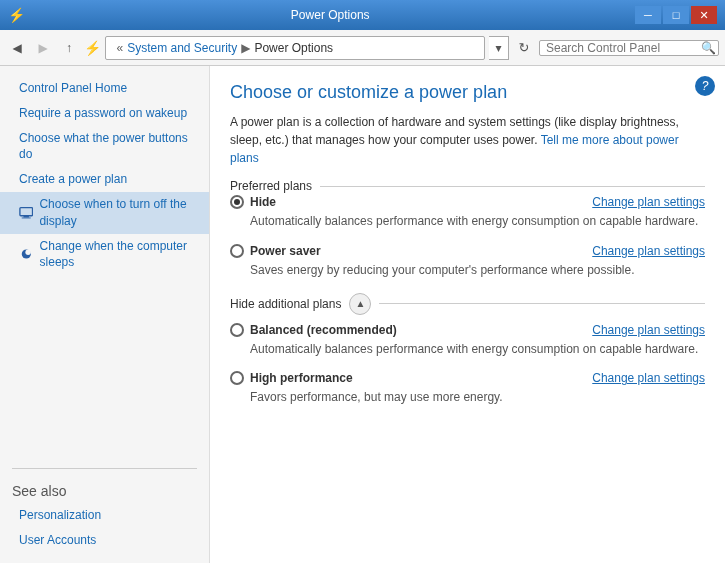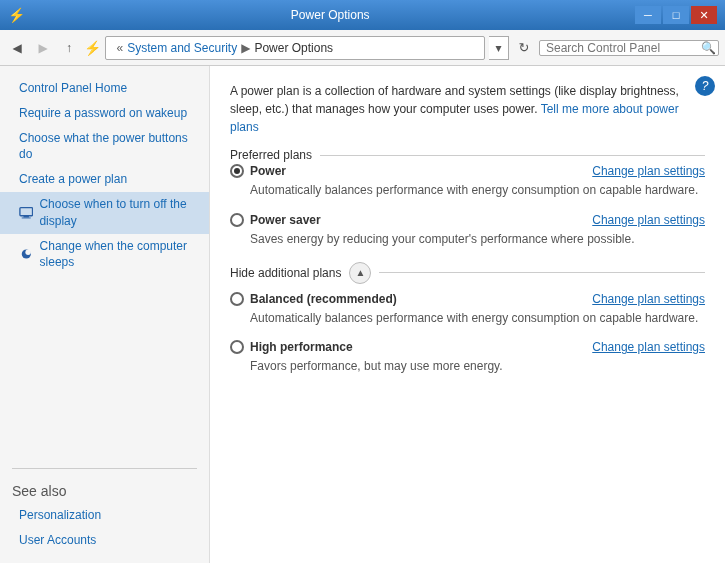--- a/index.html
+++ b/index.html
@@ -205,36 +205,37 @@
       <span>Personalization</span>
     </div>
     <div class="sidebar-link">
       <span>User Accounts</span>
     </div>
   </div>
 
   <div class="content">
     <div class="help-icon">?</div>
 
+    <div class="content-title">Choose or customize a power plan</div>
 
     <div class="content-desc">
       <span>A power plan is a collection of hardware and system settings (like display brightness, sleep, etc.) that manages how your computer uses power.</span>
       <span> </span>
       <a>Tell me more about power plans</a>
     </div>
 
     <div class="section-header">
       <span>Preferred plans</span>
     </div>
 
     <div class="plan-item">
       <div class="plan-header">
         <div class="plan-name-row">
           <div class="radio-btn selected"></div>
-          <span class="plan-name">Power</span>
+          <span class="plan-name">Hide</span>
         </div>
         <a class="change-link">Change plan settings</a>
       </div>
       <div class="plan-desc">Automatically balances performance with energy consumption on capable hardware.</div>
     </div>
 
     <div class="plan-item">
       <div class="plan-header">
         <div class="plan-name-row">
           <div class="radio-btn"></div>

